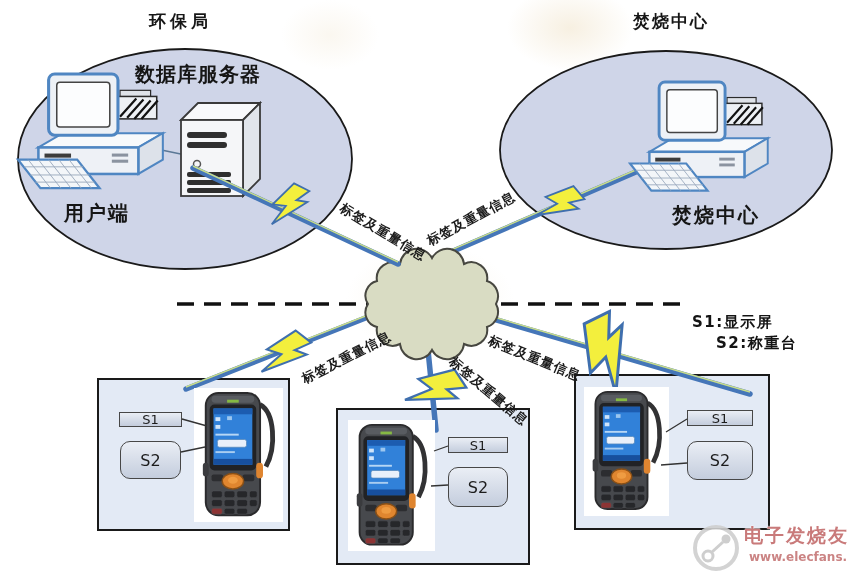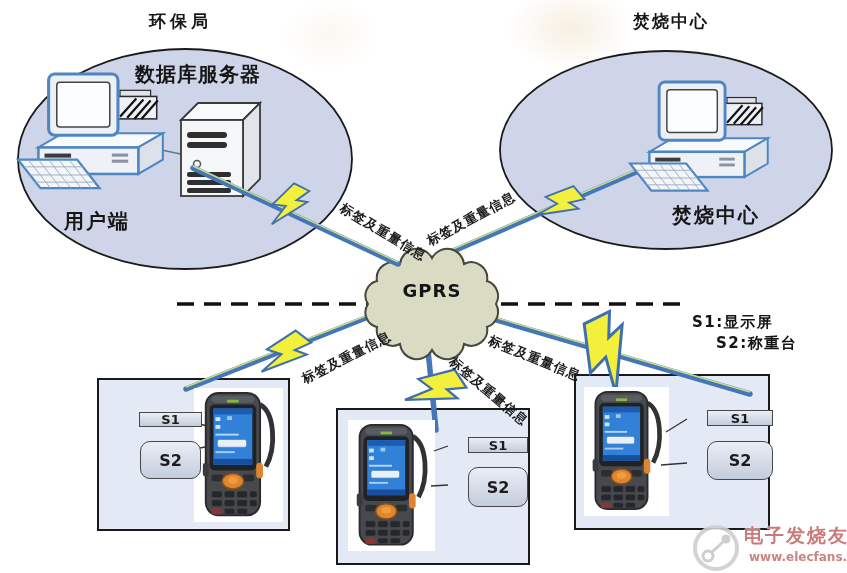--- a/index.html
+++ b/index.html
@@ -27,21 +27,21 @@
   }
   .legend{font-size:15px;font-weight:bold;letter-spacing:1.5px;color:#141414;text-align:center;}
   .linklabel{
     font-size:13px;font-weight:bold;letter-spacing:1px;color:#1a1a1a;
     transform-origin:0 50%;
   }
   .sbox{
     position:absolute;z-index:3;display:flex;align-items:center;justify-content:center;
     background:linear-gradient(180deg,#eaeef5 0%,#c4cddd 100%);
     border:1.2px solid #474747;box-sizing:border-box;
-    font-weight:bold;color:#1c1c1c;margin-left:20px;
+    font-weight:normal;color:#1c1c1c;
   }
   .s1{font-size:13px;}
   .s2{font-size:16px;border-radius:10px;}
   .wm-brand{
     left:744px;top:523px;font-size:19px;font-weight:bold;letter-spacing:2px;
     color:#c97a7a;text-shadow:0 0 2px #ffffff,0 0 1px #ffffff;z-index:4;
   }
   .wm-url{
     left:749px;top:550px;font-size:12px;font-weight:bold;
     color:#cb8484;text-shadow:0 0 2px #ffffff;z-index:4;
@@ -193,25 +193,24 @@
       <circle cx="708" cy="556" r="5" fill="#ffffff" stroke="#c9c9c9" stroke-width="3"></circle>
       <circle cx="726" cy="539" r="4.5" fill="#c9c9c9"></circle>
       <line x1="712" y1="552" x2="723" y2="542" stroke="#c9c9c9" stroke-width="3"></line>
     </g>
   </svg>
 
   <div class="txt title" style="left:149px;top:10px;">环保局</div>
   <div class="txt title" style="left:633px;top:10px;letter-spacing:2px;">焚烧中心</div>
 
   <div class="txt lbl" style="left:135px;top:61px;letter-spacing:1px;">数据库服务器</div>
-  <div class="txt lbl" style="left:64px;top:208px;">用户端</div>
+  <div class="txt lbl" style="left:64px;top:200px;">用户端</div>
   <div class="txt lbl" style="left:672px;top:202px;">焚烧中心</div>
 
   <div class="txt cloudtxt">
-    <div>GPRS</div>
   </div>
 
   <div class="txt linklabel" style="left:341px;top:198px;transform:rotate(31deg);">标签及重量信息</div>
   <div class="txt linklabel" style="left:428px;top:233px;transform:rotate(-28deg);">标签及重量信息</div>
   <div class="txt linklabel" style="left:303px;top:371px;transform:rotate(-27deg);">标签及重量信息</div>
   <div class="txt linklabel" style="left:451px;top:351px;transform:rotate(40deg);">标签及重量信息</div>
   <div class="txt linklabel" style="left:489px;top:331px;transform:rotate(22deg);">标签及重量信息</div>
 
   <div class="txt legend" style="left:692px;top:313px;">S1:显示屏</div>
   <div class="txt legend" style="left:716px;top:334px;">S2:称重台</div>

